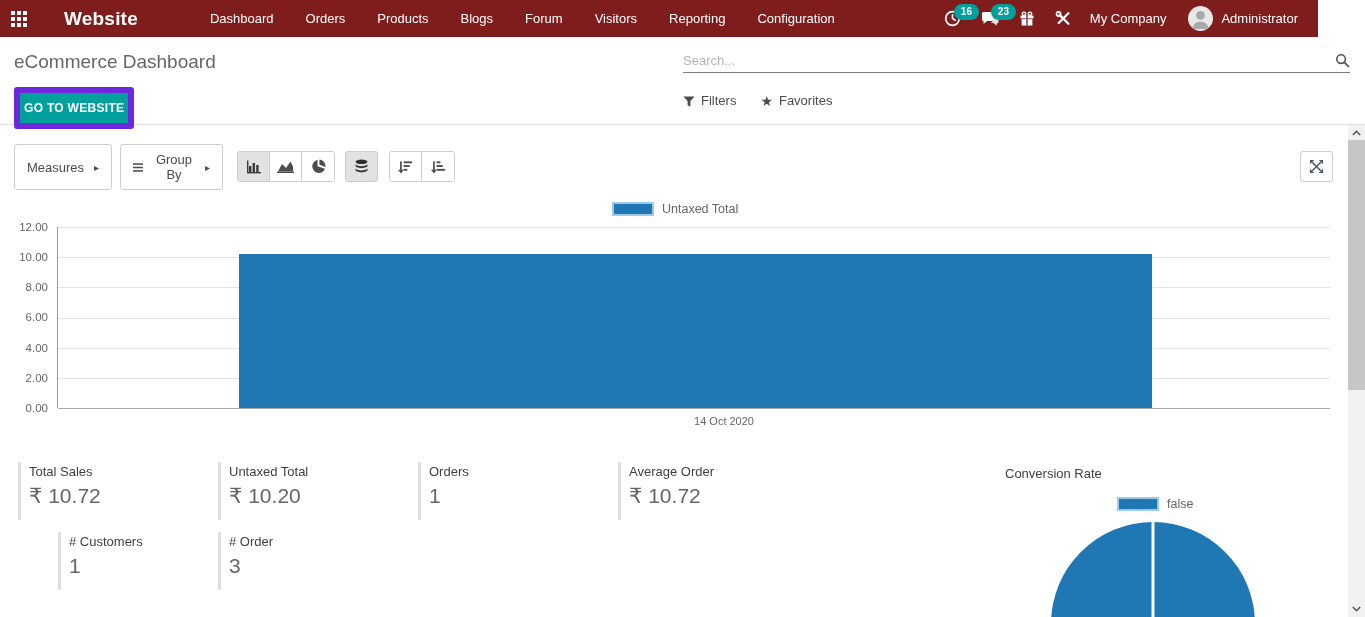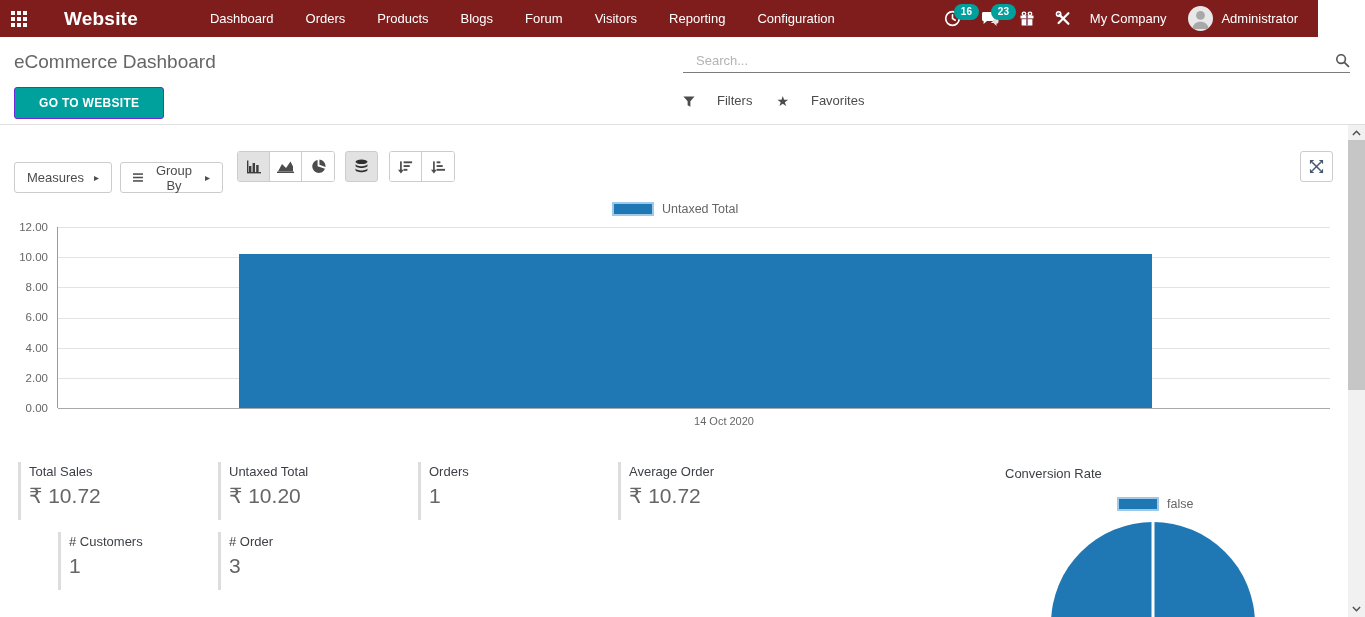--- a/index.html
+++ b/index.html
@@ -24,34 +24,34 @@
   .company-label,.user-label { font-size:13px; padding:0 8px; cursor:pointer; white-space:nowrap; }
   .avatar { width:25px; height:25px; border-radius:50%; background:#e8e8e8; overflow:hidden;
     display:flex; align-items:flex-end; justify-content:center; margin-left:14px; }
   .user-menu { display:flex; align-items:center; height:37px; cursor:pointer; }
 
   
   .cp { position:absolute; top:37px; left:0; width:1365px; height:88px; background:#fff;
     border-bottom:1px solid #dfdfdf; }
   .page-title { position:absolute; left:14px; top:14px; font-size:19px; color:#666; }
   .go-website-btn { position:absolute; left:14px; top:50px; background:#00A09D; color:#fff;
-    border:1px solid #6d28d9; font-size:12px; font-weight:bold; letter-spacing:.3px;
-    padding:8px 24px; border-radius:3px; cursor:pointer; }
+    border:6px solid #6d28d9; font-size:12px; font-weight:bold; letter-spacing:.3px;
+    padding:8px 4px; border-radius:3px; cursor:pointer; }
   .search-wrap { position:absolute; left:683px; top:12px; width:667px; height:24px;
     border-bottom:1px solid #7c7c7c; display:flex; align-items:center; }
-  .search-input { flex:1; border:none; outline:none; font-size:13px; color:#444; background:transparent;margin-left:13px; }
+  .search-input { flex:1; border:none; outline:none; font-size:13px; color:#444; background:transparent; }
   .search-input::placeholder { color:#b3b3b3; }
   .search-icon-btn { cursor:pointer; color:#555; display:flex; }
   .filter-row { position:absolute; left:683px; top:56px; display:flex; align-items:center; }
-  .filter-btn { display:flex; align-items:flex-end; gap:22px; font-size:13px; font-weight:500;
+  .filter-btn { display:flex; align-items:flex-end; gap:6px; font-size:13px; font-weight:500;
     color:#4c4c4c; margin-right:24px; cursor:pointer; }
   .filter-btn .star { font-size:14px; color:#4c4c4c; line-height:1; }
 
   
-  .btn-plain { position:absolute; top:162px; height:31px; background:#fff; border:1px solid #ccc;
+  .btn-plain { position:absolute; top:144px; height:46px; background:#fff; border:1px solid #ccc;
     border-radius:3px; font-size:13px; font-weight:500; color:#4c4c4c; display:flex;
     align-items:center; justify-content:center; gap:10px; cursor:pointer; padding:0 12px; }
   .caret { font-size:10px; color:#4c4c4c; }
   .btn-group { position:absolute; top:151px; height:31px; display:flex; border:1px solid #ccc;
     border-radius:3px; overflow:hidden; background:#fff; }
   .icon-btn { width:32px; height:29px; display:flex; align-items:center; justify-content:center;
     color:#4c4c4c; cursor:pointer; background:#fff; border-right:1px solid #ccc; }
   .icon-btn:last-child { border-right:none; }
   .icon-btn.active { background:#e2e2e2; }
   .single-btn { position:absolute; top:151px; width:33px; height:31px; border:1px solid #ccc;

